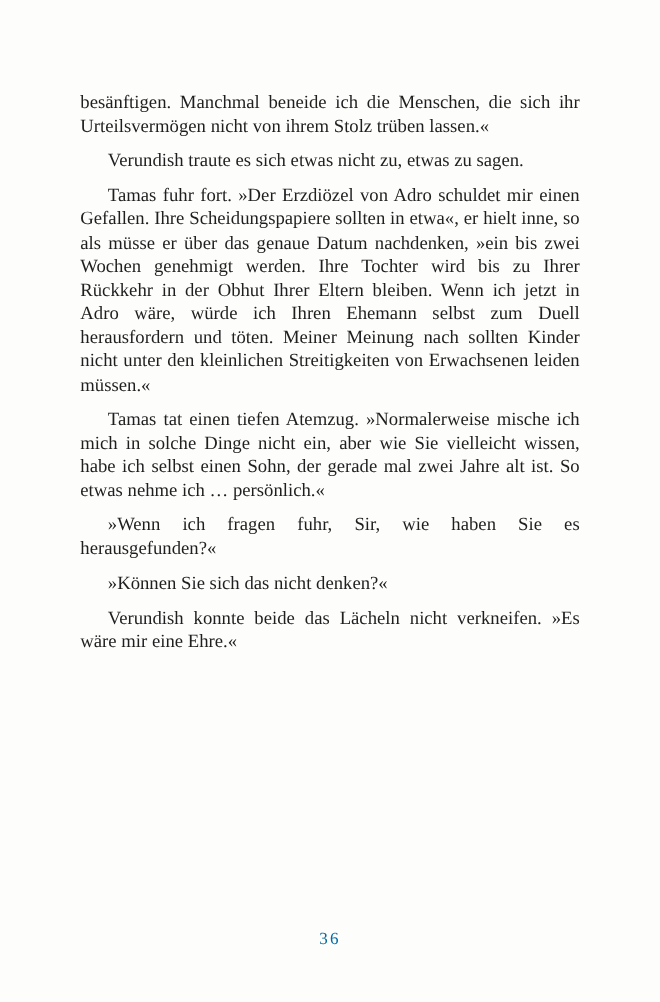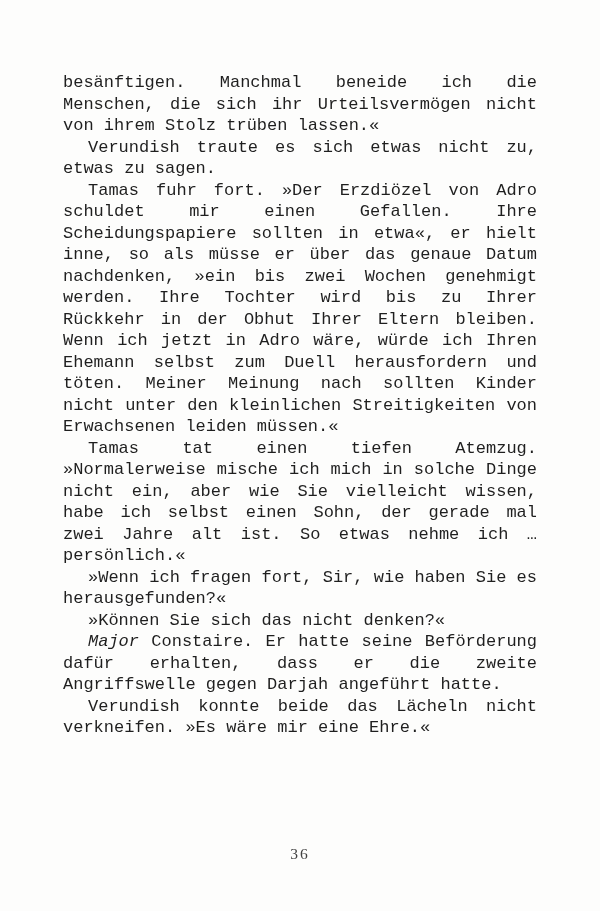--- a/index.html
+++ b/index.html
@@ -22,49 +22,47 @@
     left: 63px;
     top: 72px;
     width: 474px;
     font-size: 17px;
     line-height: 21.5px;
     text-align: justify;
     hyphens: manual;
     -webkit-hyphens: manual;
   }
   .para {
-    margin: 0;
+    margin: 10px;
     padding: 0;
-    font-family: Liberation Mono, monospace;
   }
   .para + .para {
     text-indent: 25px;
   }
   .para em {
     font-style: italic;
   }
   .folio {
     position: absolute;
     left: 63px;
     top: 845px;
     width: 474px;
     text-align: center;
     font-size: 15.5px;
     letter-spacing: 2px;
-    color: #404040;
+    color: #0369a1;
   }
 </style>
 </head>
 <body>
 
 <div class="page">
   <main class="text-block">
     <p class="para">besänftigen. Manchmal beneide ich die Menschen, die sich ihr Urteils­vermögen nicht von ihrem Stolz trüben lassen.«</p>
     <p class="para">Verundish traute es sich etwas nicht zu, etwas zu sagen.</p>
     <p class="para">Tamas fuhr fort. »Der Erzdiözel von Adro schuldet mir einen Ge­fallen. Ihre Scheidungspapiere sollten in etwa«, er hielt inne, so als müsse er über das genaue Datum nachdenken, »ein bis zwei Wochen genehmigt werden. Ihre Tochter wird bis zu Ihrer Rückkehr in der Obhut Ihrer Eltern bleiben. Wenn ich jetzt in Adro wäre, würde ich Ihren Ehemann selbst zum Duell herausfordern und töten. Meiner Meinung nach sollten Kinder nicht unter den kleinlichen Streitigkei­ten von Erwachsenen leiden müssen.«</p>
     <p class="para">Tamas tat einen tiefen Atemzug. »Normalerweise mische ich mich in solche Dinge nicht ein, aber wie Sie vielleicht wissen, habe ich selbst einen Sohn, der gerade mal zwei Jahre alt ist. So etwas nehme ich … persönlich.«</p>
-    <p class="para">»Wenn ich fragen fort, Sir, wie haben Sie es herausgefunden?«</p>
+    <p class="para">»Wenn ich fragen fuhr, Sir, wie haben Sie es herausgefunden?«</p>
     <p class="para">»Können Sie sich das nicht denken?«</p>
-    <p class="para"><em>Major</em><span> Constaire. Er hatte seine Beförderung dafür erhalten, dass er die zweite Angriffswelle gegen Darjah angeführt hatte.</span></p>
     <p class="para">Verundish konnte beide das Lächeln nicht verkneifen. »Es wäre mir eine Ehre.«</p>
   </main>
   <footer class="folio">36</footer>
 </div>
 
 </body></html>

